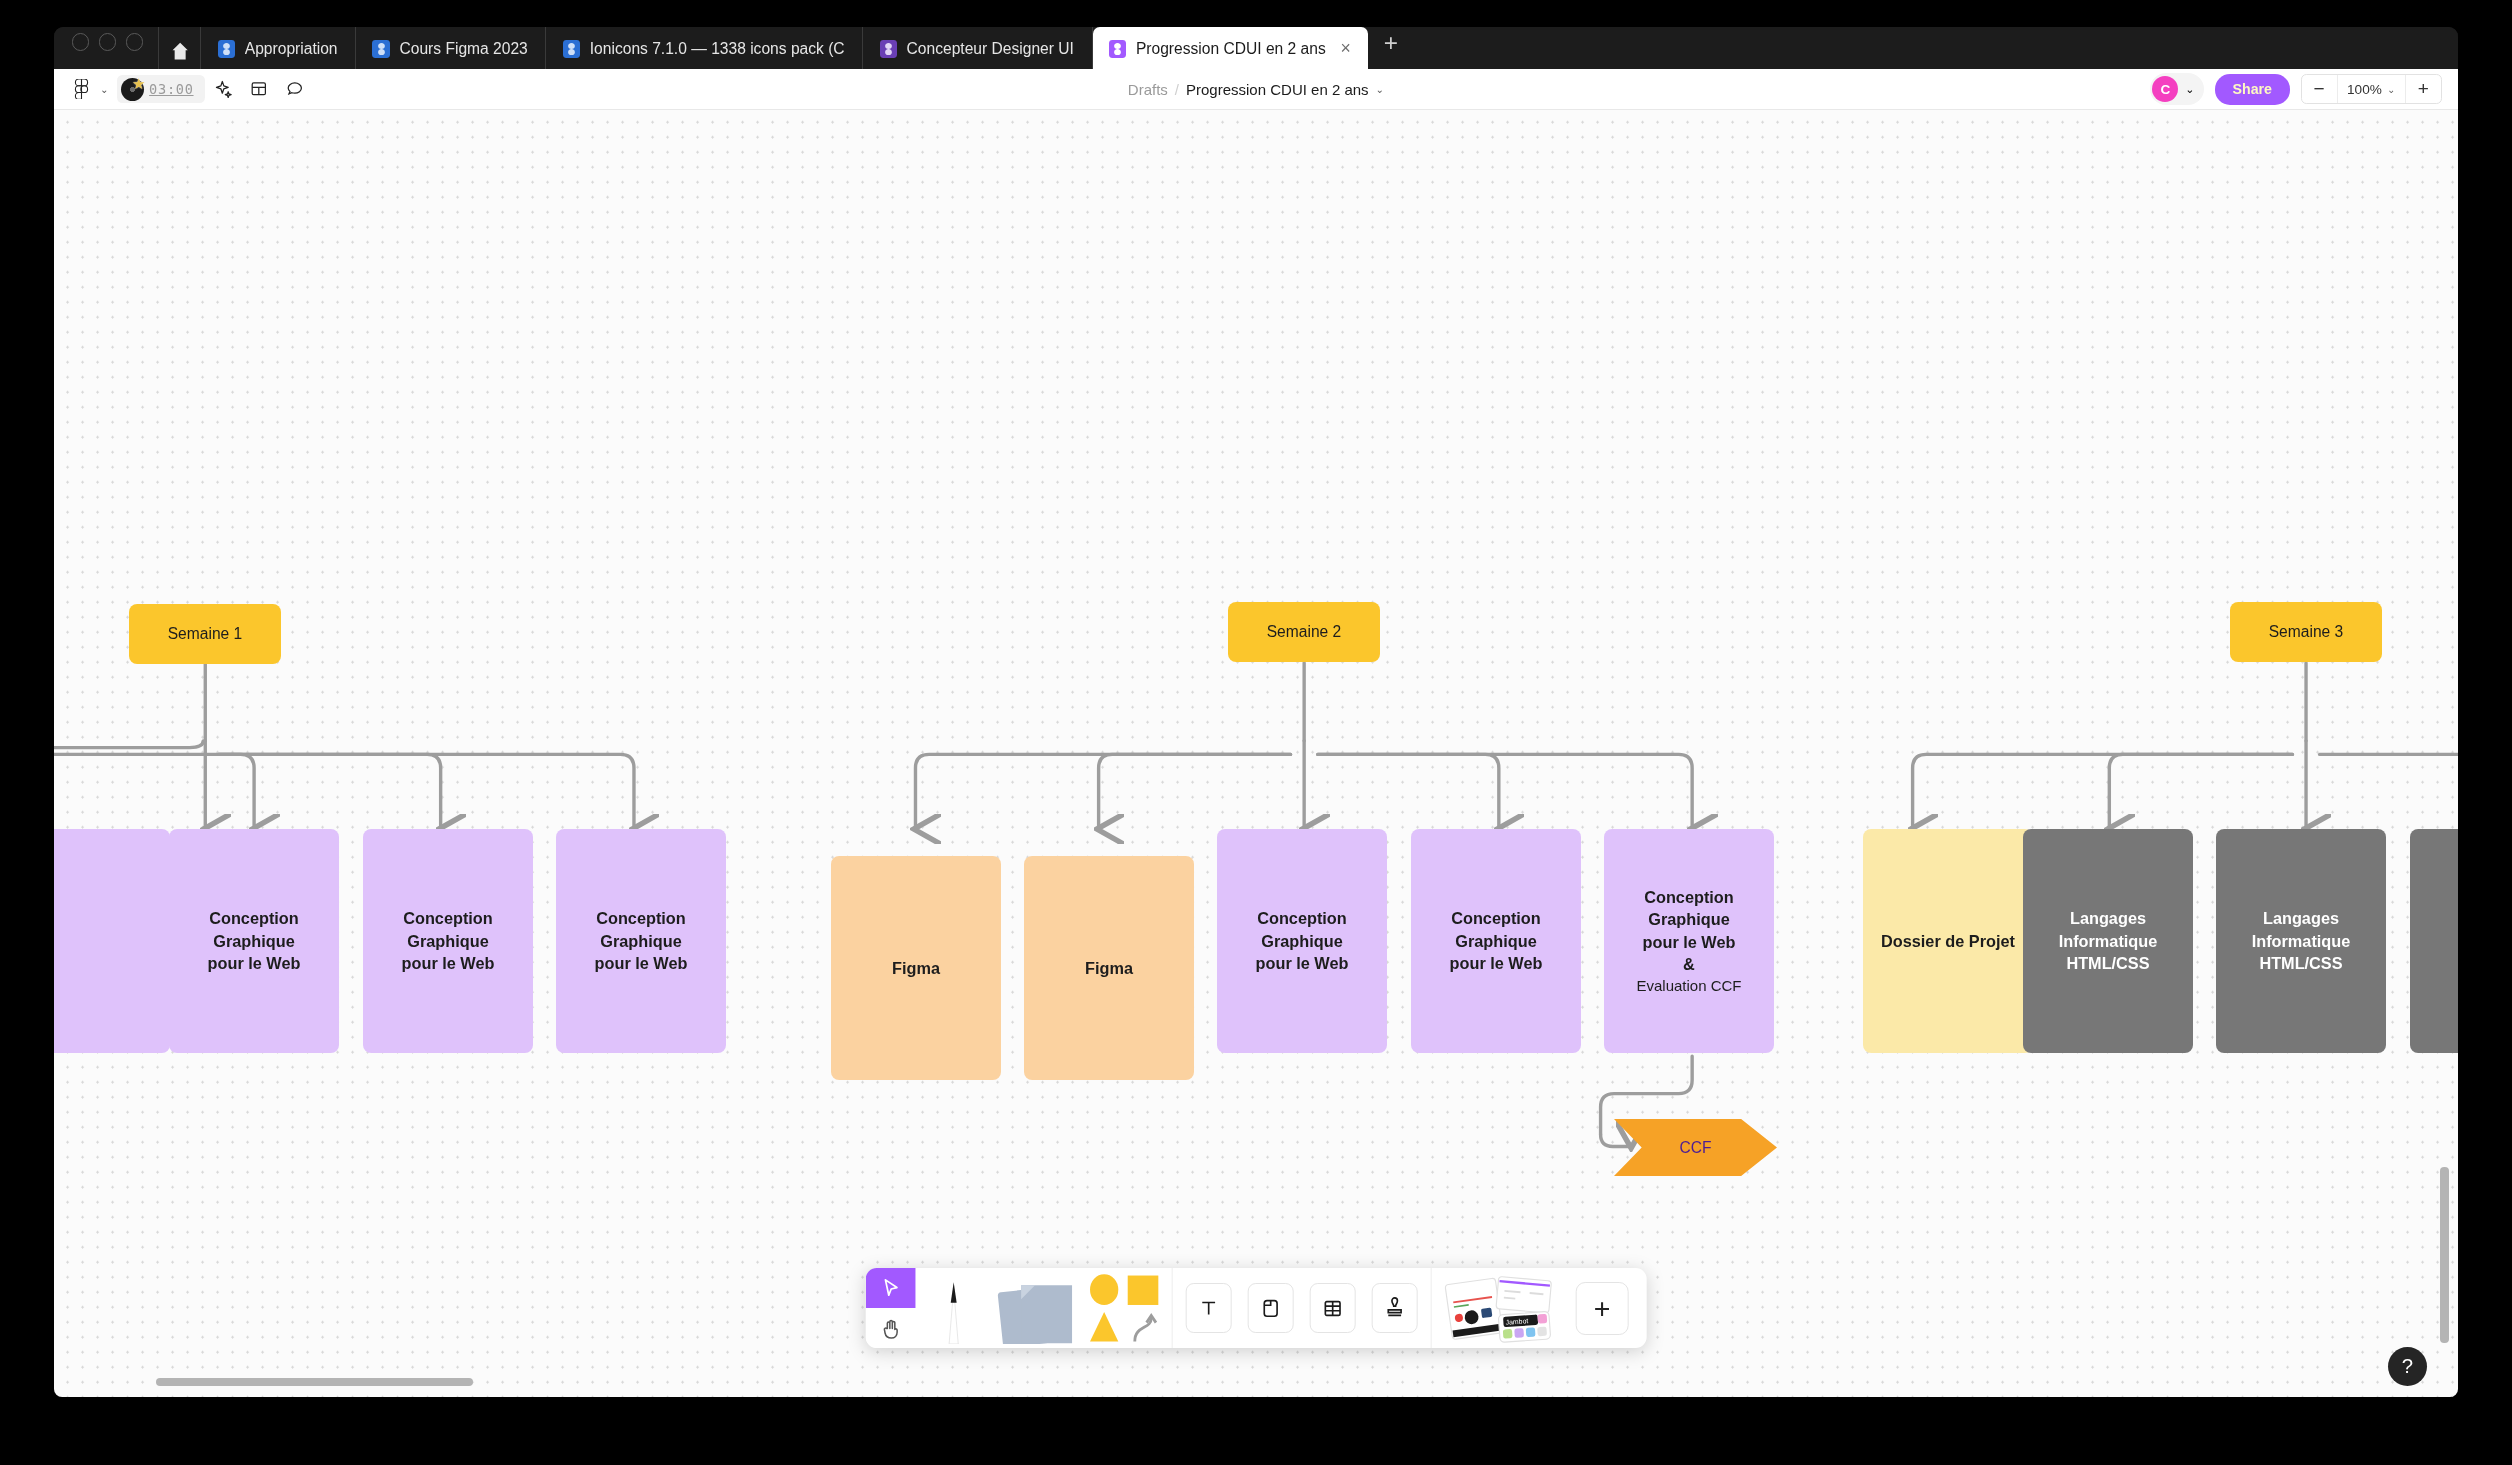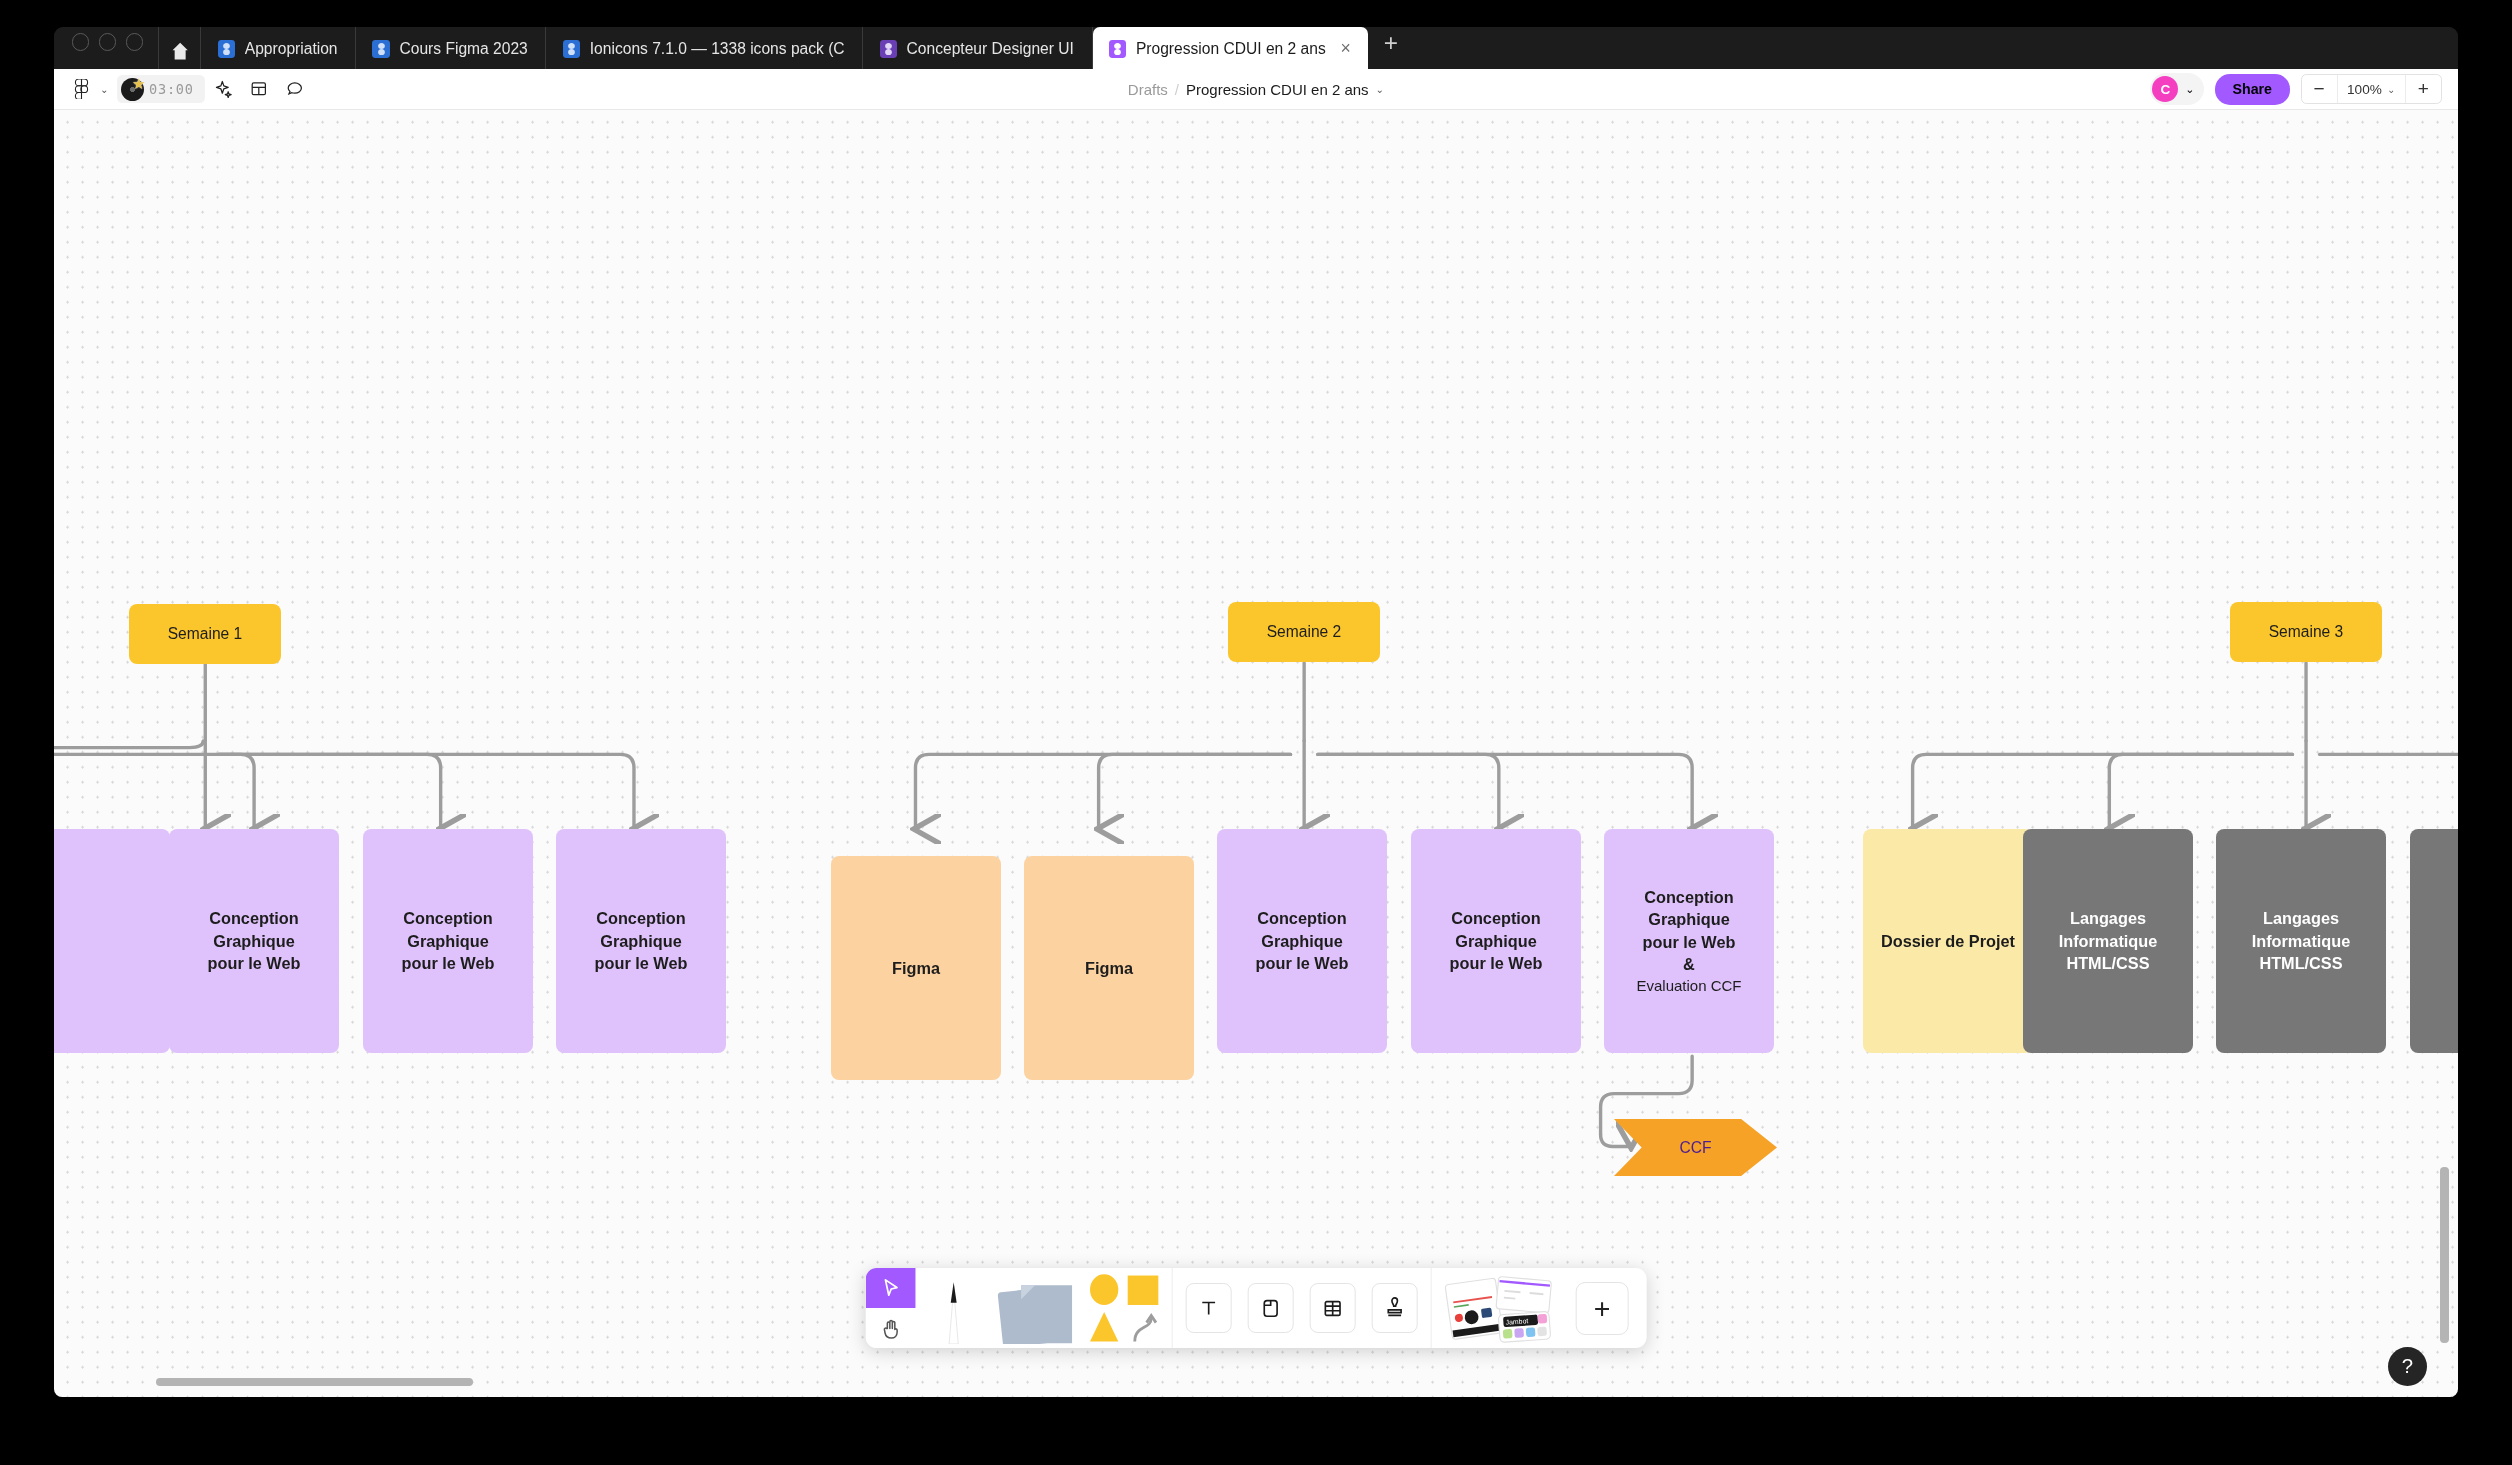--- a/index.html
+++ b/index.html
@@ -116,21 +116,21 @@
     position: absolute; inset: 0; border-radius: 50%;
     background: radial-gradient(circle at 50% 50%, #6b6b6b 0 14%, #1a1a1a 15% 100%);
   }
   .vinyl .star {
     position: absolute; right: -3.4px; top: -1.4px;
     width: 15px; height: 15px; color: #e8c14c; font-size: 15px; line-height: 1;
     text-shadow: 0 0 1.4px #fff;
   }
   .timer-text {
     font-family: "DejaVu Sans Mono", monospace;
-    font-size: 13.6px; color: #9b9b9b; letter-spacing: 0.7px;
+    font-size: 13.6px; color: #9b9b9b; letter-spacing: 0.7px; text-decoration: underline;
   }
 
   .ft-center {
     position: absolute; left: 0; right: 0;
     display: flex; align-items: center; justify-content: center;
     gap: 8.1px; pointer-events: none;
   }
   .bc { display: flex; align-items: center; gap: 7px; font-size: 15px; pointer-events: auto; }
   .bc .muted { color: #9a9a9a; }
   .bc .sep { color: #cfcfcf; }
@@ -145,21 +145,21 @@
     display: flex; align-items: center; gap: 6.8px;
     background: #f4f4f4; border-radius: 16.3px; padding: 2.7px 9.5px 2.7px 2.7px;
   }
   .avatar {
     width: 26px; height: 26px; border-radius: 50%;
     background: #f43fc0;
     color: #fff; font-size: 13.6px; font-weight: 700;
     display: flex; align-items: center; justify-content: center;
   }
   .share-btn {
-    background: #a259ff; color: #000000;
+    background: #a259ff; color: #fef9c3;
     font-size: 14.2px; font-weight: 700;
     padding: 7.5px 17.6px; border-radius: 15px;
   }
   .zoomctl {
     display: flex; align-items: center;
     border: 0.7px solid #e2e2e2; border-radius: 5.4px; overflow: hidden;
     height: 30px;
   }
   .zoomctl > div {
     display: flex; align-items: center; justify-content: center;

